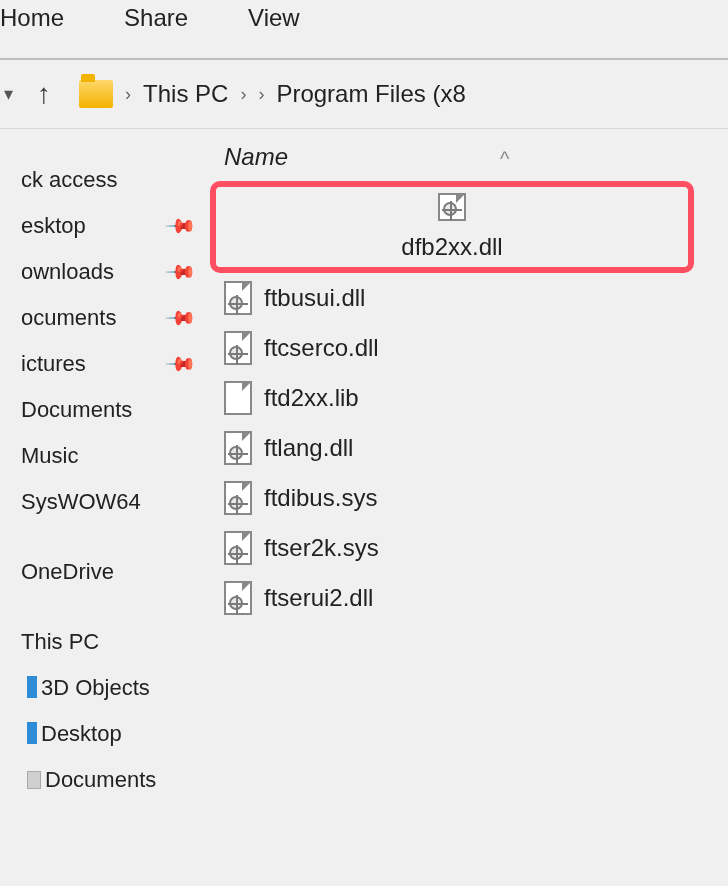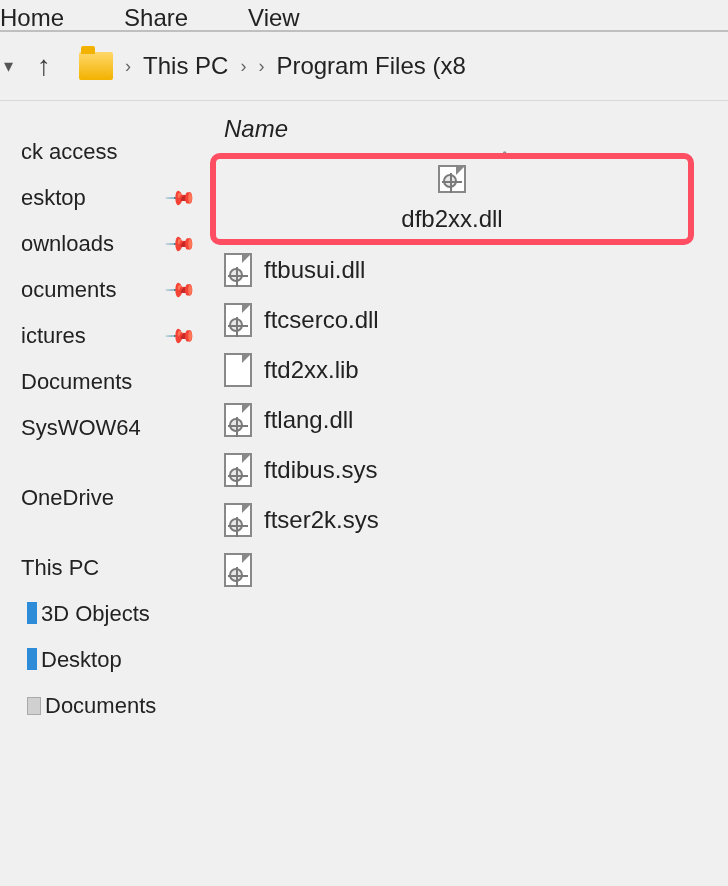--- a/index.html
+++ b/index.html
@@ -17,21 +17,21 @@
     }
 
     
     .menubar {
       display: flex;
       gap: 60px;
       padding: 4px 0 10px 0;
       font-size: 24px;
       color: #222;
       border-bottom: 2px solid #bfbfbf;
-      height: 32px;
+      height: 60px;
       align-items: flex-start;
     }
     .menubar span {
       cursor: default;
     }
 
     
     .navrow {
       display: flex;
       align-items: center;
@@ -272,20 +272,23 @@
       <span class="pin">📌</span>
     </div>
     <div class="nav-item">
       <span>ictures</span>
       <span class="pin">📌</span>
     </div>
     <div class="nav-item">
       <span>Documents</span>
     </div>
     <div class="nav-item">
+      <span>Music</span>
+    </div>
+    <div class="nav-item">
       <span>SysWOW64</span>
     </div>
 
     <div class="nav-item tp-head">
       <span>OneDrive</span>
     </div>
 
     <div class="nav-item tp-head">
       <span>This PC</span>
     </div>
@@ -353,16 +356,17 @@
             <span class="page"></span>
             <span class="gear"></span>
           </span>
           <span>ftser2k.sys</span>
         </div>
         <div class="file-row">
           <span class="file-icon">
             <span class="page"></span>
             <span class="gear"></span>
           </span>
+          <span>ftserui2.dll</span>
         </div>
       </div>
   </div>
 </div>
 
 </body></html>

